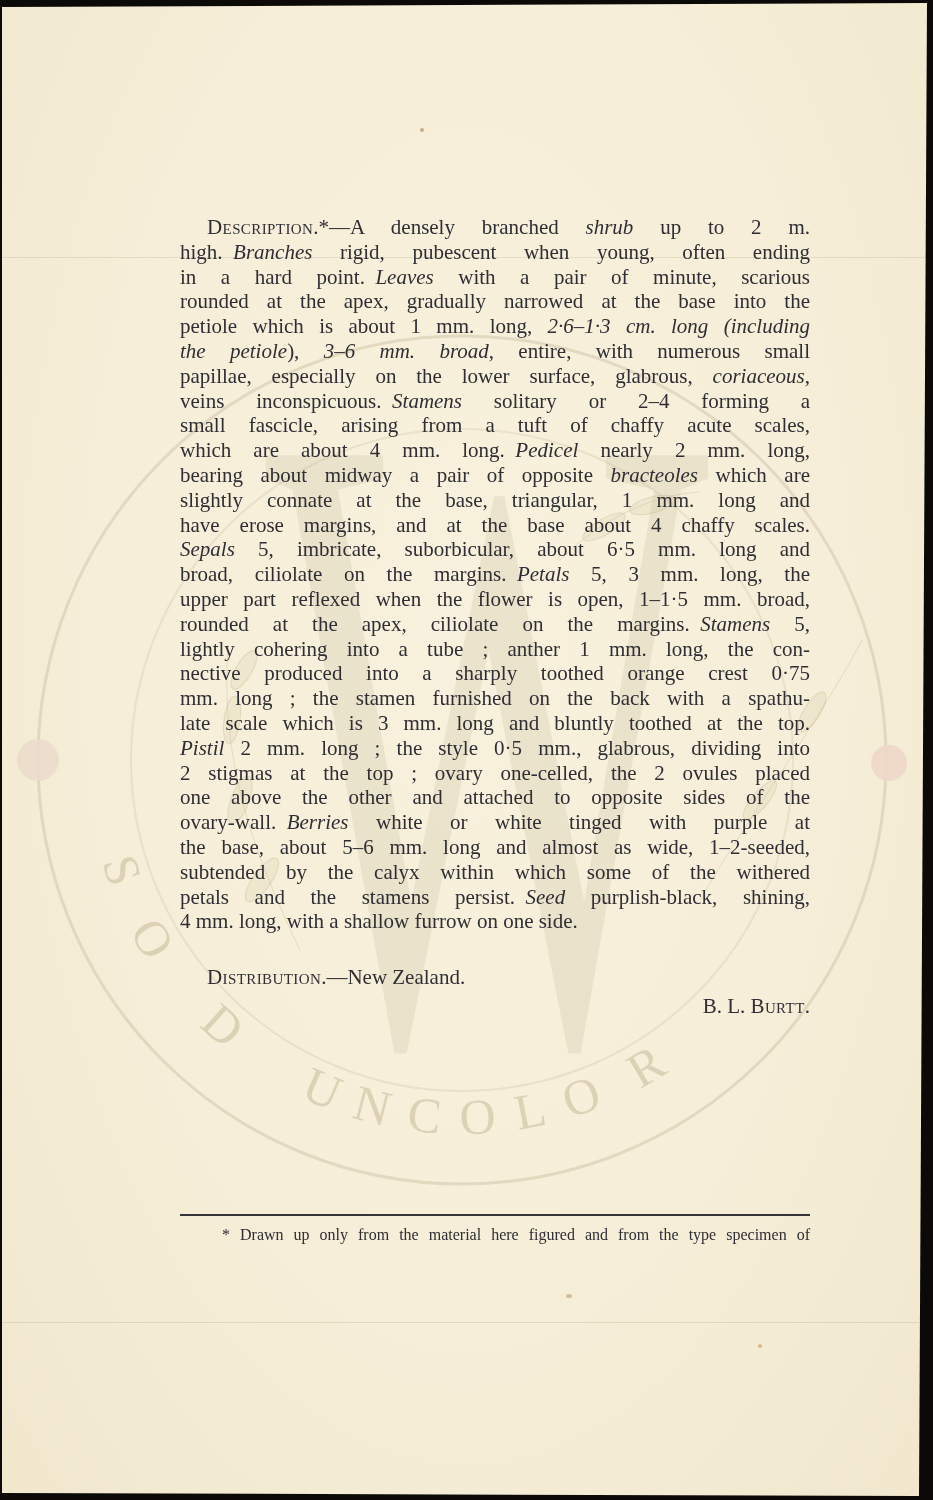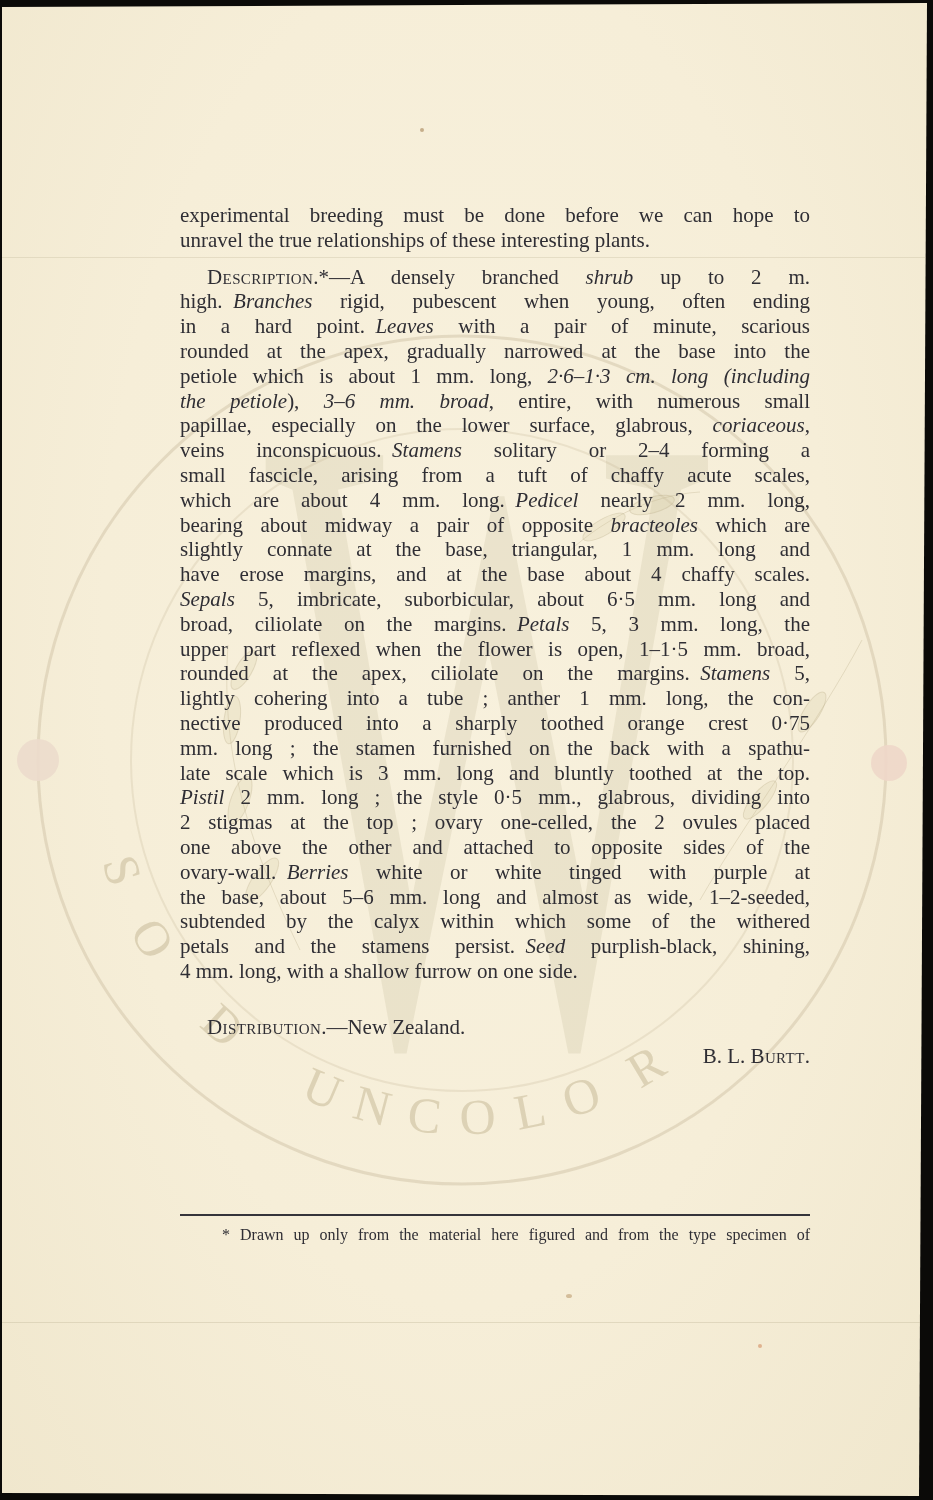--- a/index.html
+++ b/index.html
@@ -70,24 +70,20 @@
         <text x="654.6242400163603" y="1080.58057046259" transform="rotate(-31 654.6242400163603 1080.58057046259)" class="wm-letter" text-anchor="middle">R</text>
       </svg>
 
     <div class="crease c1"></div>
     <div class="crease c2"></div>
     <div class="speck" style="left:420px;top:128px;width:4px;height:4px;background:rgba(150,110,60,.5);"></div>
     <div class="speck" style="left:566px;top:1294px;width:6px;height:4px;background:rgba(170,130,80,.45);"></div>
     <div class="speck" style="left:758px;top:1344px;width:4px;height:4px;background:rgba(200,110,60,.45);"></div>
 
     <div id="content">
-        <div class="para ">
-          <div class="line just"><span>experimental breeding must be done before we can hope to</span></div>
-          <div class="line"><span>unravel the true relationships of these interesting plants.</span></div>
-        </div>
         <div class="para desc">
           <div class="line just indent"><span class="sc">Description</span><span>.*—A densely branched </span><span class="it">shrub</span><span> up to 2 m.</span></div>
           <div class="line just"><span>high. </span><span class="it">Branches</span><span> rigid, pubescent when young, often ending</span></div>
           <div class="line just"><span>in a hard point. </span><span class="it">Leaves</span><span> with a pair of minute, scarious</span></div>
           <div class="line just"><span>rounded at the apex, gradually narrowed at the base into the</span></div>
           <div class="line just"><span>petiole which is about 1 mm. long, </span><span class="it">2·6–1·3 cm. long (including</span></div>
           <div class="line just"><span class="it">the petiole</span><span>), </span><span class="it">3–6 mm. broad</span><span>, entire, with numerous small</span></div>
           <div class="line just"><span>papillae, especially on the lower surface, glabrous, </span><span class="it">coriaceous</span><span>,</span></div>
           <div class="line just"><span>veins inconspicuous. </span><span class="it">Stamens</span><span> solitary or 2–4 forming a</span></div>
           <div class="line just"><span>small fascicle, arising from a tuft of chaffy acute scales,</span></div>

